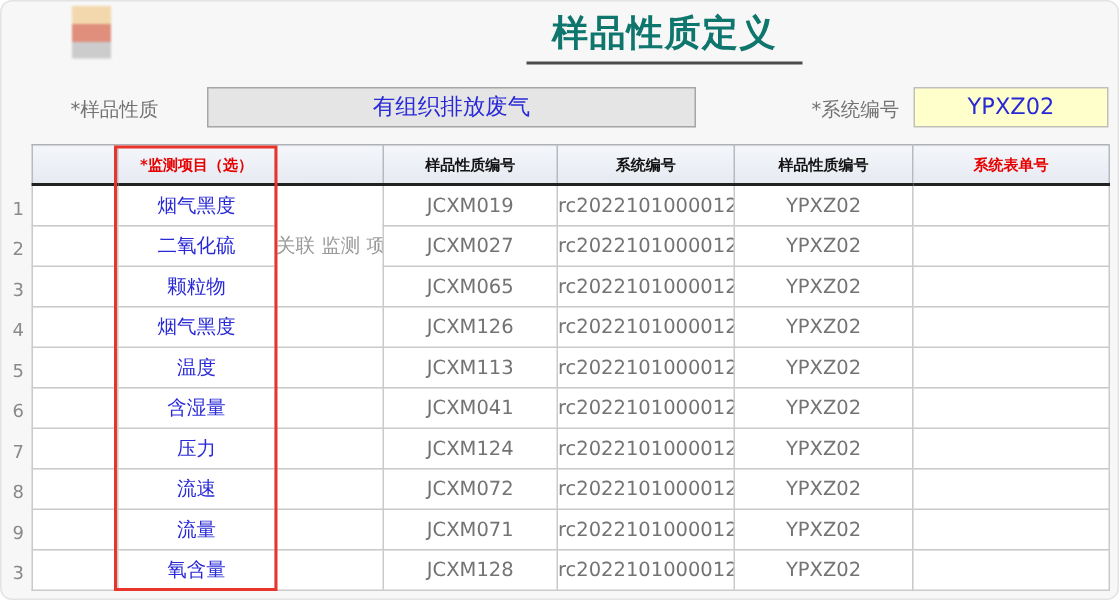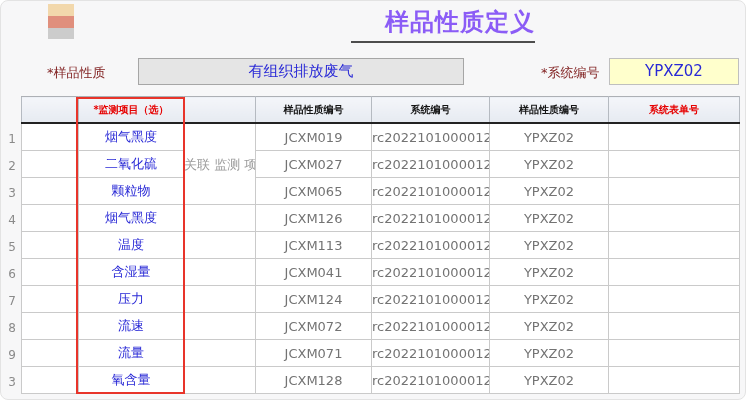--- a/index.html
+++ b/index.html
@@ -13,26 +13,26 @@
     background:#F7F7F8;border:1px solid #E3E3E3;border-radius:8px;overflow:hidden;
   }
   
   .logo{position:absolute;left:47px;top:3px;width:26px;height:35px;filter:blur(0.6px);}
   .logo div{width:26px;height:12px;}
   .logo .b1{background:#F2D8AC;}
   .logo .b2{background:#E08F7D;}
   .logo .b3{background:#CCCCCC;height:11px;}
   
   .title{
-    position:absolute;left:350px;top:5px;width:184px;text-align:right;
-    font-size:24px;font-weight:700;color:#8b5cf6;letter-spacing:1px;
+    position:absolute;left:350px;top:5px;width:184px;text-align:center;
+    font-size:24px;font-weight:700;color:#0f766e;letter-spacing:1px;
     border-bottom:2px solid #4d4d4d;padding-bottom:3px;
   }
   
-  .form-label{position:absolute;top:63px;font-size:13px;color:#7f1d1d;white-space:nowrap;text-align:right;}
+  .form-label{position:absolute;top:63px;font-size:13px;color:#737373;white-space:nowrap;text-align:right;}
   .lbl-sample{left:46px;}
   .lbl-system{left:540px;}
   .input-box{
     position:absolute;top:57px;height:27px;box-sizing:border-box;
     font-size:15px;color:#2929D6;text-align:center;line-height:25px;
     font-family:"DejaVu Sans","Liberation Sans",sans-serif;
   }
   .input-sample{left:137px;width:326px;background:#e5e5e5;border:1px solid #A6A6A6;}
   .input-system{left:608px;width:130px;background:#FFFFCC;border:1px solid #BFBFBF;}
   

